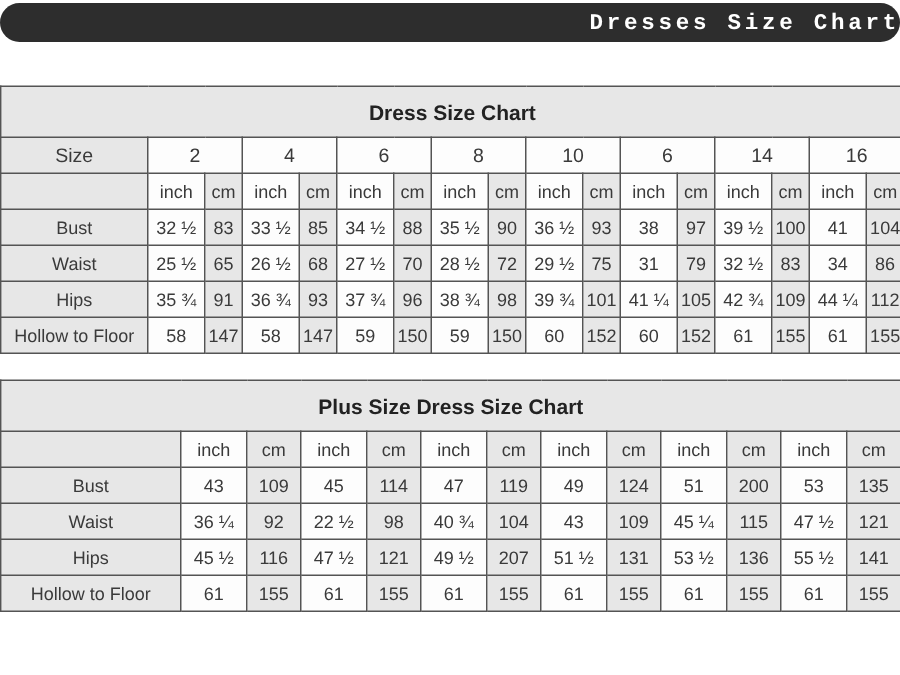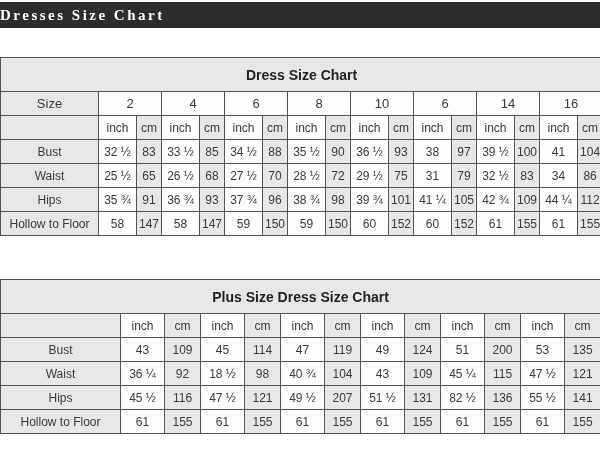--- a/index.html
+++ b/index.html
@@ -8,27 +8,28 @@
     width: 600px; height: 450px;
     background: #ffffff;
     font-family: "Liberation Sans", sans-serif;
     overflow: hidden;
   }
   .topbar {
     margin-top: 2px;
     height: 26px;
     background: var(--bar-bg, #2d2d2d);
     color: var(--bar-text, #ffffff);
-    display: flex; align-items: center; justify-content: flex-start;
-    font-family: Liberation Serif, serif;
+    display: flex; align-items: center; justify-content: flex-end;
+    font-family: Liberation Mono, monospace;
     font-weight: bold;
     font-size: 15px;
     letter-spacing: 2.5px;
-  }
-  #tables-root .size-chart { margin-top: 43px; }
+    border-radius: 13px;
+  }
+  #tables-root .size-chart { margin-top: 17px; }
   #tables-root .size-chart:first-child { margin-top: 29px; }
   .size-chart {
     border-collapse: collapse;
     table-layout: fixed;
     width: 600px;
     text-align: center;
     color: var(--text, #3a3a3a);
     font-size: 12px;
   }
   .size-chart td {
@@ -235,42 +236,42 @@
           <td class="gray">124</td>
           <td class="">51</td>
           <td class="gray">200</td>
           <td class="">53</td>
           <td class="gray">135</td>
         </tr>
         <tr>
           <td class="gray">Waist</td>
           <td class="">36 ¼</td>
           <td class="gray">92</td>
-          <td class="">18 ½</td>
+          <td class="">22 ½</td>
           <td class="gray">98</td>
           <td class="">40 ¾</td>
           <td class="gray">104</td>
           <td class="">43</td>
           <td class="gray">109</td>
           <td class="">45 ¼</td>
           <td class="gray">115</td>
           <td class="">47 ½</td>
           <td class="gray">121</td>
         </tr>
         <tr>
           <td class="gray">Hips</td>
           <td class="">45 ½</td>
           <td class="gray">116</td>
           <td class="">47 ½</td>
           <td class="gray">121</td>
           <td class="">49 ½</td>
           <td class="gray">207</td>
           <td class="">51 ½</td>
           <td class="gray">131</td>
-          <td class="">82 ½</td>
+          <td class="">53 ½</td>
           <td class="gray">136</td>
           <td class="">55 ½</td>
           <td class="gray">141</td>
         </tr>
         <tr>
           <td class="gray">Hollow to Floor</td>
           <td class="">61</td>
           <td class="gray">155</td>
           <td class="">61</td>
           <td class="gray">155</td>

